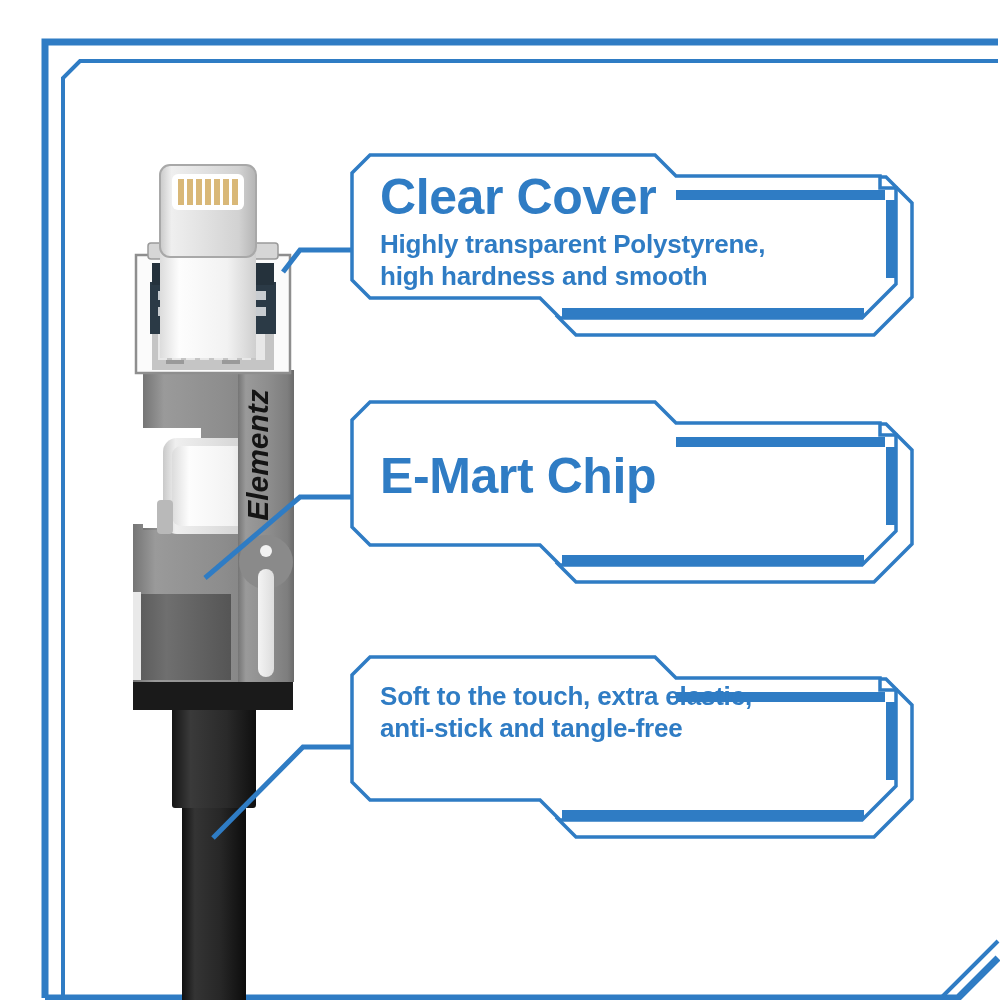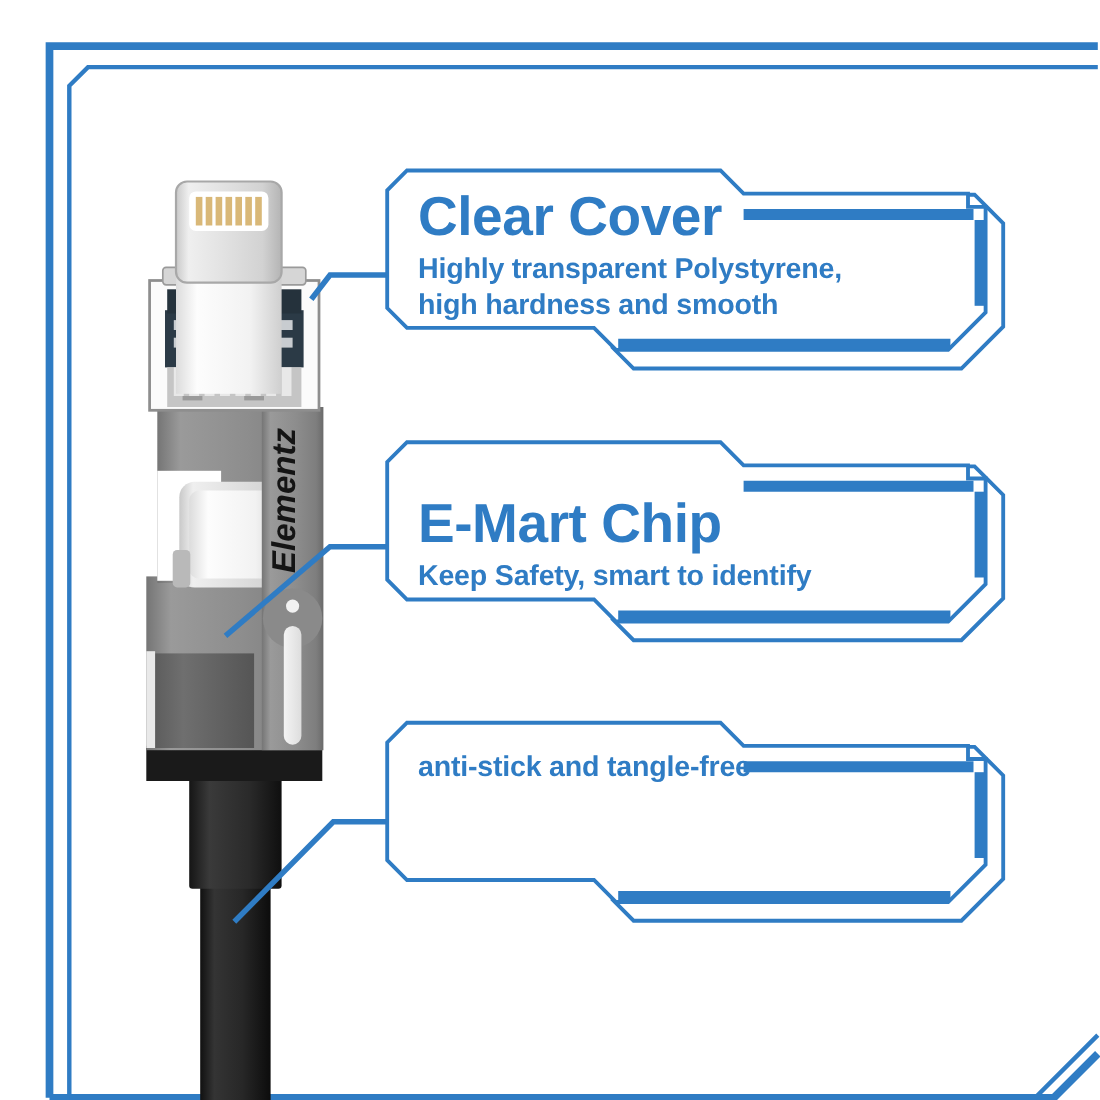--- a/index.html
+++ b/index.html
@@ -196,31 +196,31 @@
     <path d="M688,424 L886,424 L912,450 L912,544 L874,582 L576,582 L556,562" fill="none" stroke="#2F7CC4" stroke-width="3.5"></path>
     <path d="M370,402 L655,402 L676,423 L880,423 L880,435 L896,435 L896,531
              L862,565 L560,565 L540,545 L370,545 L352,527 L352,420 Z" fill="#ffffff" stroke="#2F7CC4" stroke-width="3.5"></path>
     <path d="M676,437 L885,437 L885,447 L676,447 Z" fill="#2F7CC4"></path>
     <rect x="886" y="447" width="10" height="78" fill="#2F7CC4"></rect>
     <path d="M562,555 L864,555 L864,565 L562,565 Z" fill="#2F7CC4"></path>
   </svg>
   <div class="callout-text" style="left:380px;top:419px;margin-top:32px;">
     <div class="c-title">E-Mart Chip</div>
     <div class="c-body">
-      <span>Keep Safety, smart to identify</span>
     </div>
   </div>
 
   <svg width="1000" height="1000" viewBox="0 0 1000 1000">
     <path d="M688,679 L886,679 L912,705 L912,799 L874,837 L576,837 L556,817" fill="none" stroke="#2F7CC4" stroke-width="3.5"></path>
     <path d="M370,657 L655,657 L676,678 L880,678 L880,690 L896,690 L896,786
              L862,820 L560,820 L540,800 L370,800 L352,782 L352,675 Z" fill="#ffffff" stroke="#2F7CC4" stroke-width="3.5"></path>
     <path d="M676,692 L885,692 L885,702 L676,702 Z" fill="#2F7CC4"></path>
     <rect x="886" y="702" width="10" height="78" fill="#2F7CC4"></rect>
     <path d="M562,810 L864,810 L864,820 L562,820 Z" fill="#2F7CC4"></path>
   </svg>
   <div class="callout-text" style="left:380px;top:674px;">
     <div class="c-body">
+      <span>Soft to the touch, extra elastic,</span>
       <span>anti-stick and tangle-free</span>
     </div>
   </div>
 
 </div>
 
 </body></html>

